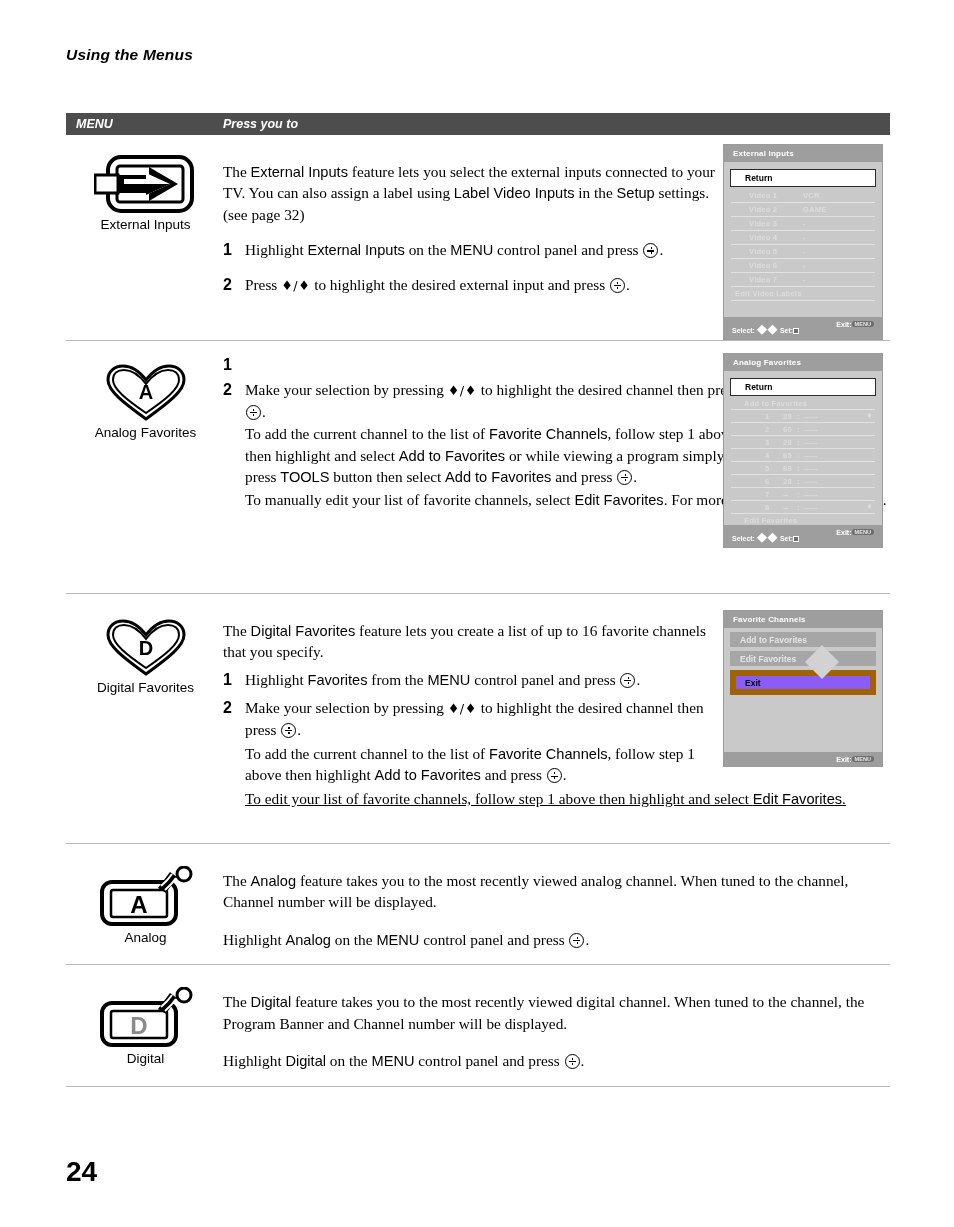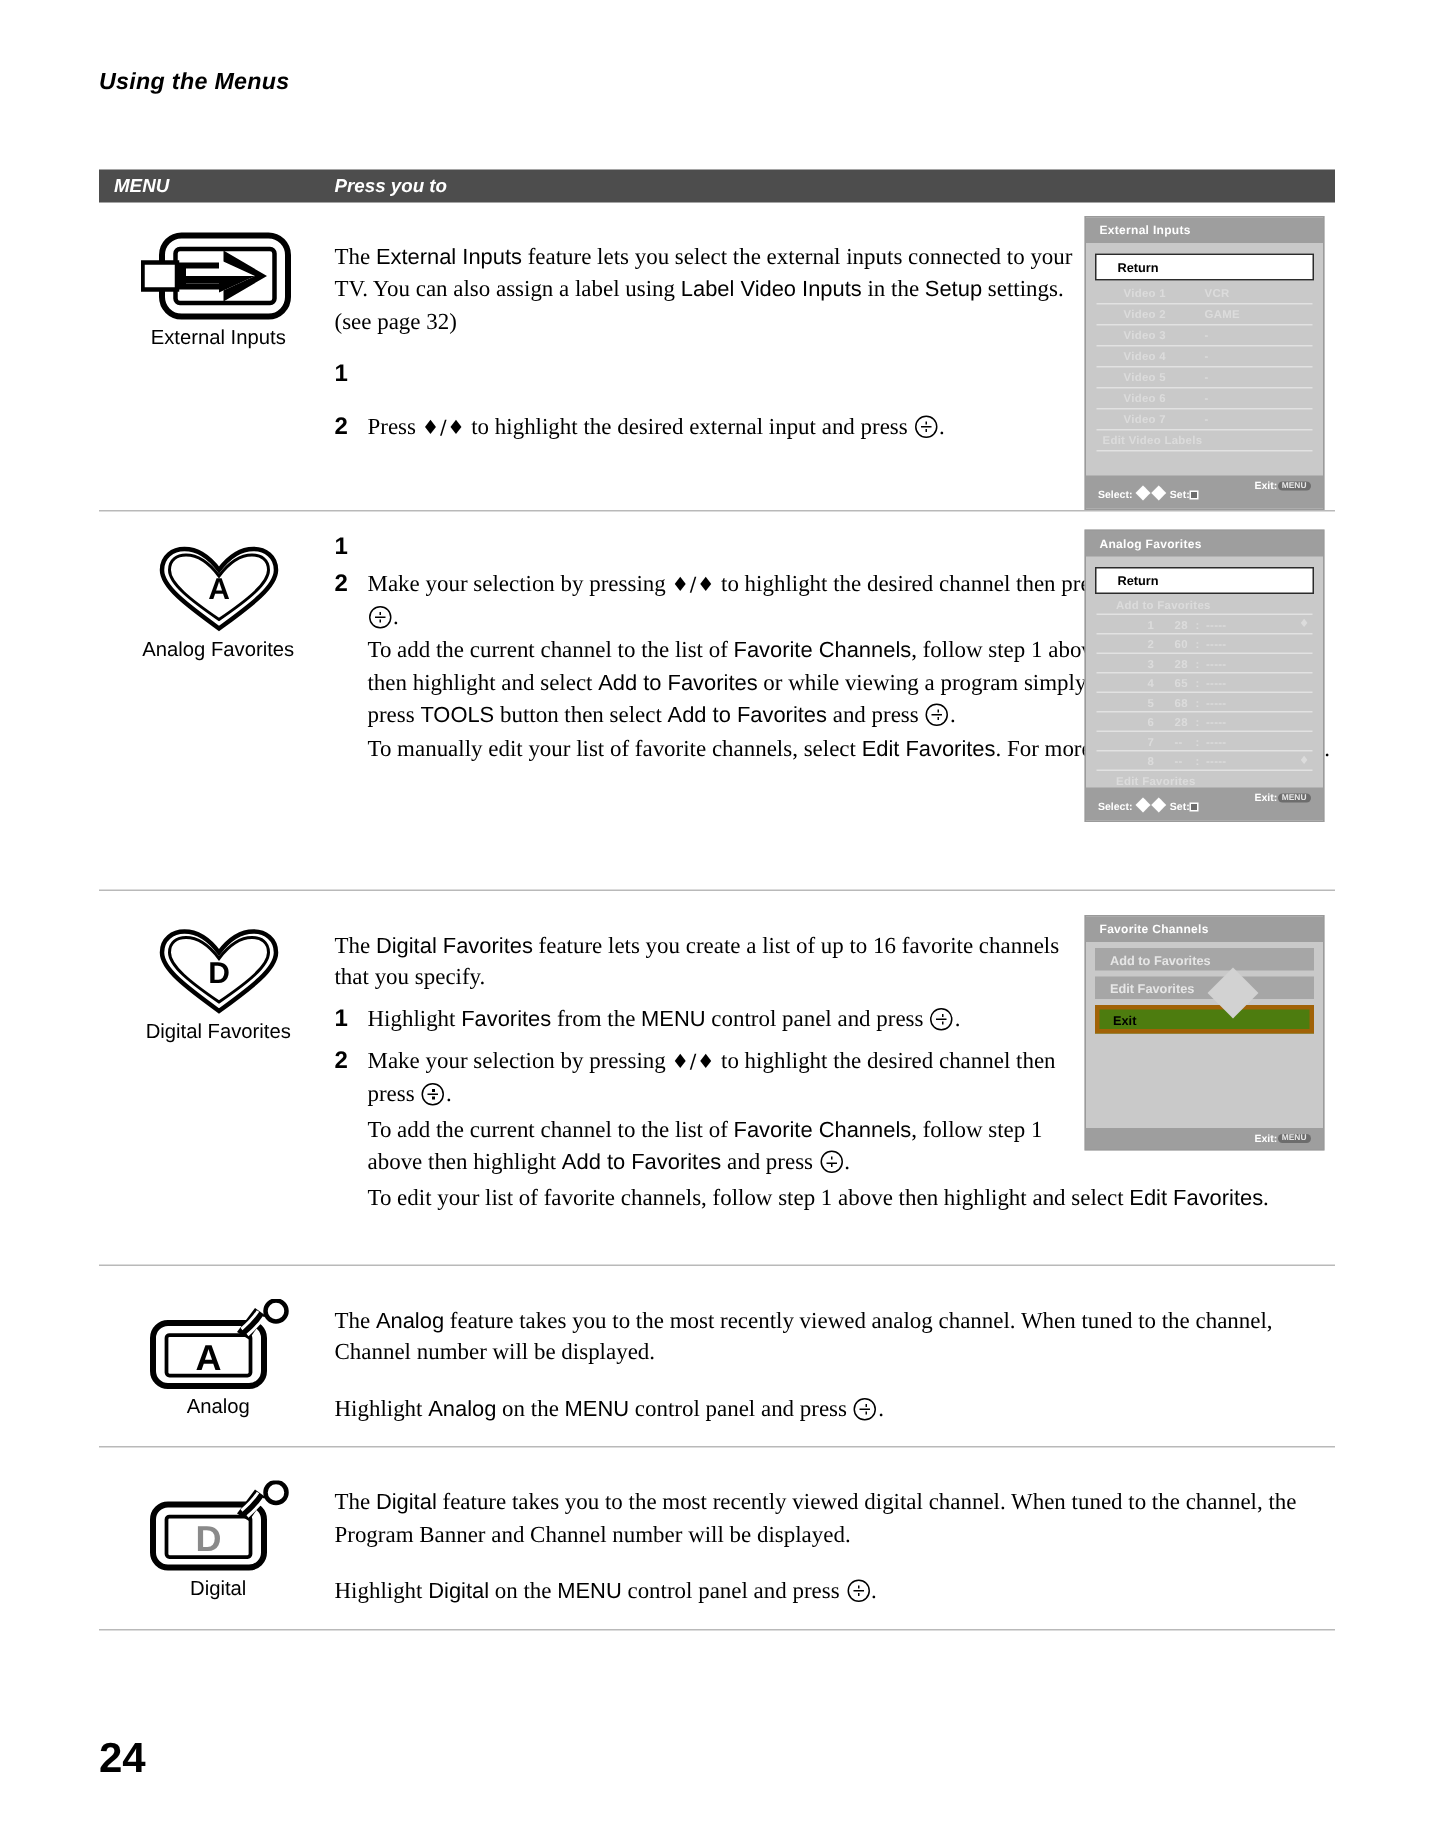--- a/index.html
+++ b/index.html
@@ -205,23 +205,23 @@
   
   .fav-item {
     background: #a6a6a6;
     color: #e6e6e6;
     font-size: 8.5px;
     font-weight: bold;
     margin: 4px 6px 0 6px;
     padding: 2.5px 0 2.5px 10px;
   }
   .fav-item.selected {
-    background: #4d7c0f;
+    background: #8b5cf6;
     color: #000000;
-    border: 3px solid #a16207;
+    border: 6px solid #a16207;
     padding: 1.5px 0 1.5px 9px;
   }
   .cursor-diamond {
     position: absolute;
     left: 86px; top: 39px;
     width: 24px; height: 24px;
     background: #d2d2d2;
     transform: rotate(45deg);
   }
 
@@ -258,20 +258,21 @@
         <path d="M30 26 L52 26 L52 20 L76 31 L52 42 L52 36 L30 36 Z" fill="#fff"></path>
         <path d="M52 31 L76 31 L52 42 L52 36 L30 36 L30 31 Z" fill="#000"></path>
       </svg>
       <div class="icon-caption">External Inputs</div>
     </div>
     <div class="col-body">
       <p class="para"><span>The </span><span class="ui">External Inputs</span><span> feature lets you select the external inputs connected to your TV. You can also assign a label using </span><span class="ui">Label Video Inputs</span><span> in the </span><span class="ui">Setup</span><span> settings. (see page 32)</span></p>
 
       <div class="step" style="margin-top:14px;">
         <div class="step-num">1</div>
+        <div class="step-body"><span>Highlight </span><span class="ui">External Inputs</span><span> on the </span><span class="ui">MENU</span><span> control panel and press </span><span class="enter-btn"></span><span>.</span></div>
       </div>
 
       <div class="step" style="margin-top:12px;">
         <div class="step-num">2</div>
         <div class="step-body"><span>Press </span><span class="updown">♦/♦</span><span> to highlight the desired external input and press </span><span class="enter-btn"></span><span>.</span></div>
       </div>
     </div>
   </div>
 
   <div class="row" style="min-height:253px;">
@@ -317,21 +318,21 @@
         <div class="step-body" style="width:470px;"><span>Highlight </span><span class="ui">Favorites</span><span> from the </span><span class="ui">MENU</span><span> control panel and press </span><span class="enter-btn"></span><span>.</span></div>
       </div>
 
       <div class="step tight" style="margin-top:6px;">
         <div class="step-num">2</div>
         <div class="step-body" style="width:490px;"><span>Make your selection by pressing </span><span class="updown">♦/♦</span><span> to highlight the desired channel then press </span><span class="enter-btn"></span><span>.</span></div>
       </div>
 
       <p class="para" style="margin-left:22px;width:480px;margin-top:3px;"><span>To add the current channel to the list of </span><span class="ui">Favorite Channels</span><span>, follow step 1 above then highlight </span><span class="ui">Add to Favorites</span><span> and press </span><span class="enter-btn"></span><span>.</span></p>
 
-      <p class="para wide" style="margin-left:22px;width:668px;margin-top:1px;"><span>To edit your list of favorite channels, follow step 1 above then highlight and select </span><span class="ui">Edit Favorites</span><span>.</span></p>
+      <p class="para wide" style="margin-left:22px;width:668px;margin-top:1px;text-decoration:underline;"><span>To edit your list of favorite channels, follow step 1 above then highlight and select </span><span class="ui">Edit Favorites</span><span>.</span></p>
     </div>
   </div>
 
   <div class="row" style="min-height:110px;">
     <div class="col-icon" style="padding-top:22px;">
       <svg width="96" height="62" viewBox="0 0 96 62">
         <rect x="4" y="16" width="74" height="42" rx="10" ry="10" fill="none" stroke="#000" stroke-width="4"></rect>
         <rect x="13" y="24" width="56" height="27" rx="2" ry="2" fill="none" stroke="#000" stroke-width="2.5"></rect>
         <text x="41" y="47" font-family="Liberation Sans, sans-serif" font-size="24" font-weight="bold" text-anchor="middle" fill="#000">A</text>
         <path d="M60 22 L72 6 L79 11 L68 27 Z" fill="#000"></path>

